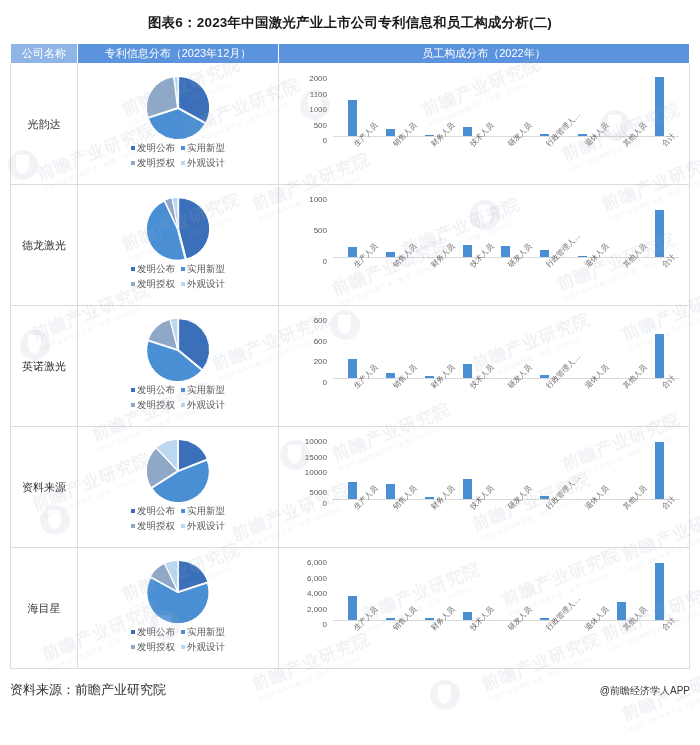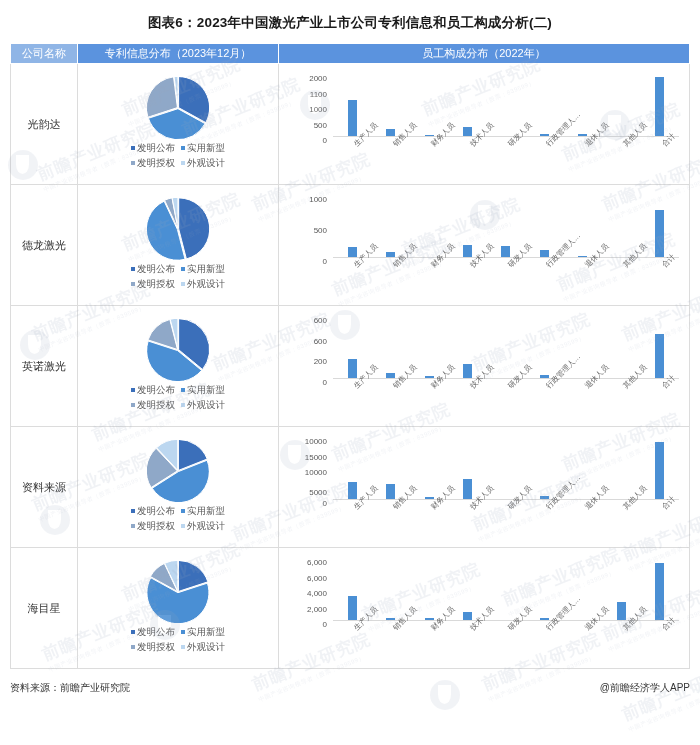--- a/index.html
+++ b/index.html
@@ -123,21 +123,21 @@
     transform:rotate(-45deg) translate(-2px,2px);
   }
 
   
   .footer{
     width:680px;margin:12px auto 0 auto;
     font-size:10.5px;color:#333;
     display:flex;justify-content:space-between;
     align-items:baseline;
   }
-  .src{font-size:10px;}
+  .src{font-size:13px;}
   .app{font-size:10px;color:#333;}
 
   
   .wm{
     position:absolute;
     pointer-events:none;
     color:#9aa7bd;
     opacity:.14;
     font-size:17px;
     font-weight:bold;

